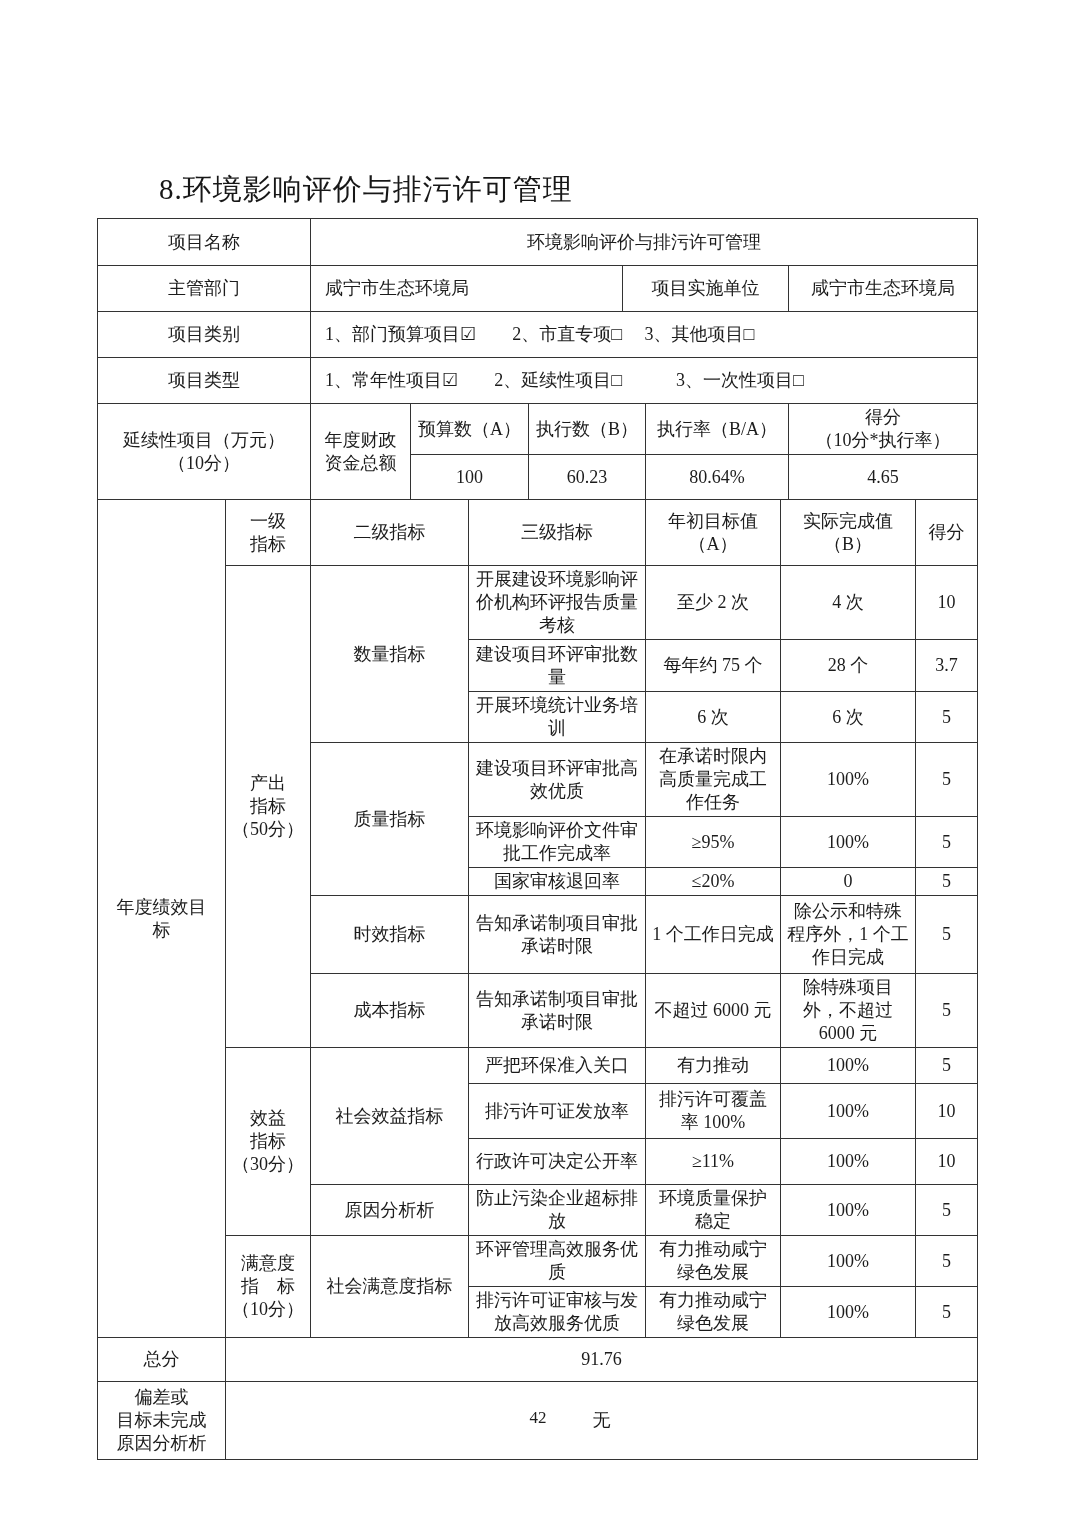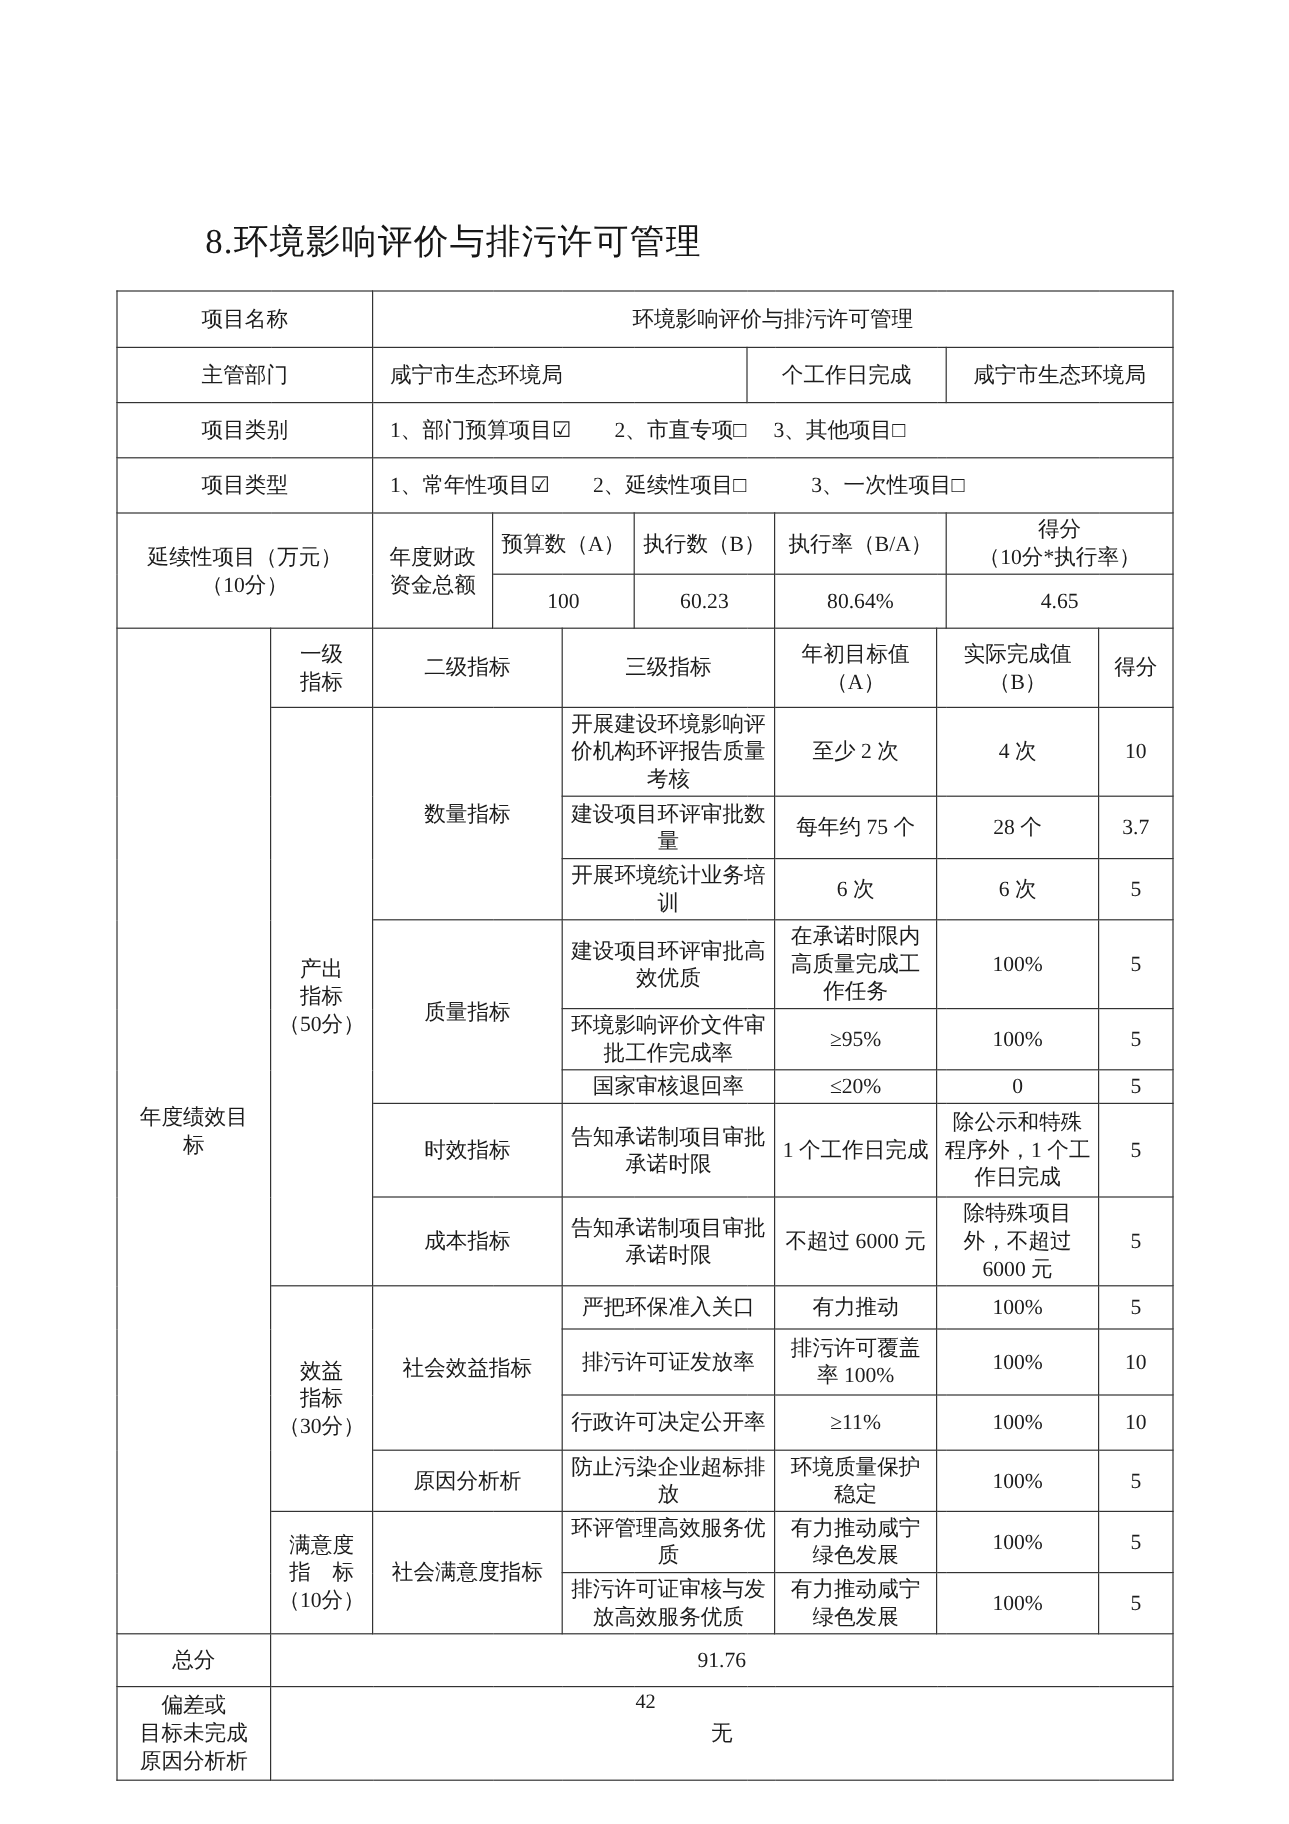--- a/index.html
+++ b/index.html
@@ -10,40 +10,39 @@
   .page {
     position: relative;
     width: 1074px;
     height: 1520px;
     background: #ffffff;
     color: #1c1c1c;
     font-family: "Liberation Serif", "DejaVu Serif", serif;
     overflow: hidden;
   }
   .doc-title {
-    margin: 16px;
+    margin: 4px;
     position: absolute;
     left: 155px;
     top: 166px;
     font-size: 29px;
     font-weight: 400;
     letter-spacing: 1px;
     color: #171717;
   }
   table.doc-table {
     position: absolute;
     left: 97px;
     top: 218px;
     width: 880px;
     border-collapse: collapse;
     table-layout: fixed;
     font-size: 18px;
     line-height: 23px;
     color: #1c1c1c;
-    margin-top: 24px;
   }
   .doc-table td, .doc-table th {
     border: 1px solid #333333;
     text-align: center;
     vertical-align: middle;
     padding: 2px 5px;
     font-weight: 400;
     white-space: pre-line;
     overflow: hidden;
   }
@@ -89,21 +88,21 @@
 
     <tbody>
         <tr style="height:47px">
       <td colspan="2">项目名称</td>
       <td colspan="9">环境影响评价与排污许可管理</td>
     </tr>
 
     <tr style="height:46px">
       <td colspan="2">主管部门</td>
       <td colspan="4" class="left">咸宁市生态环境局</td>
-      <td colspan="3">个工作日完成</td>
+      <td colspan="3">项目实施单位</td>
       <td colspan="2">咸宁市生态环境局</td>
     </tr>
 
     <tr style="height:46px">
       <td colspan="2">项目类别</td>
       <td colspan="9" class="left">1、部门预算项目☑　　2、市直专项□　 3、其他项目□</td>
     </tr>
 
     <tr style="height:46px">
       <td colspan="2">项目类型</td>

